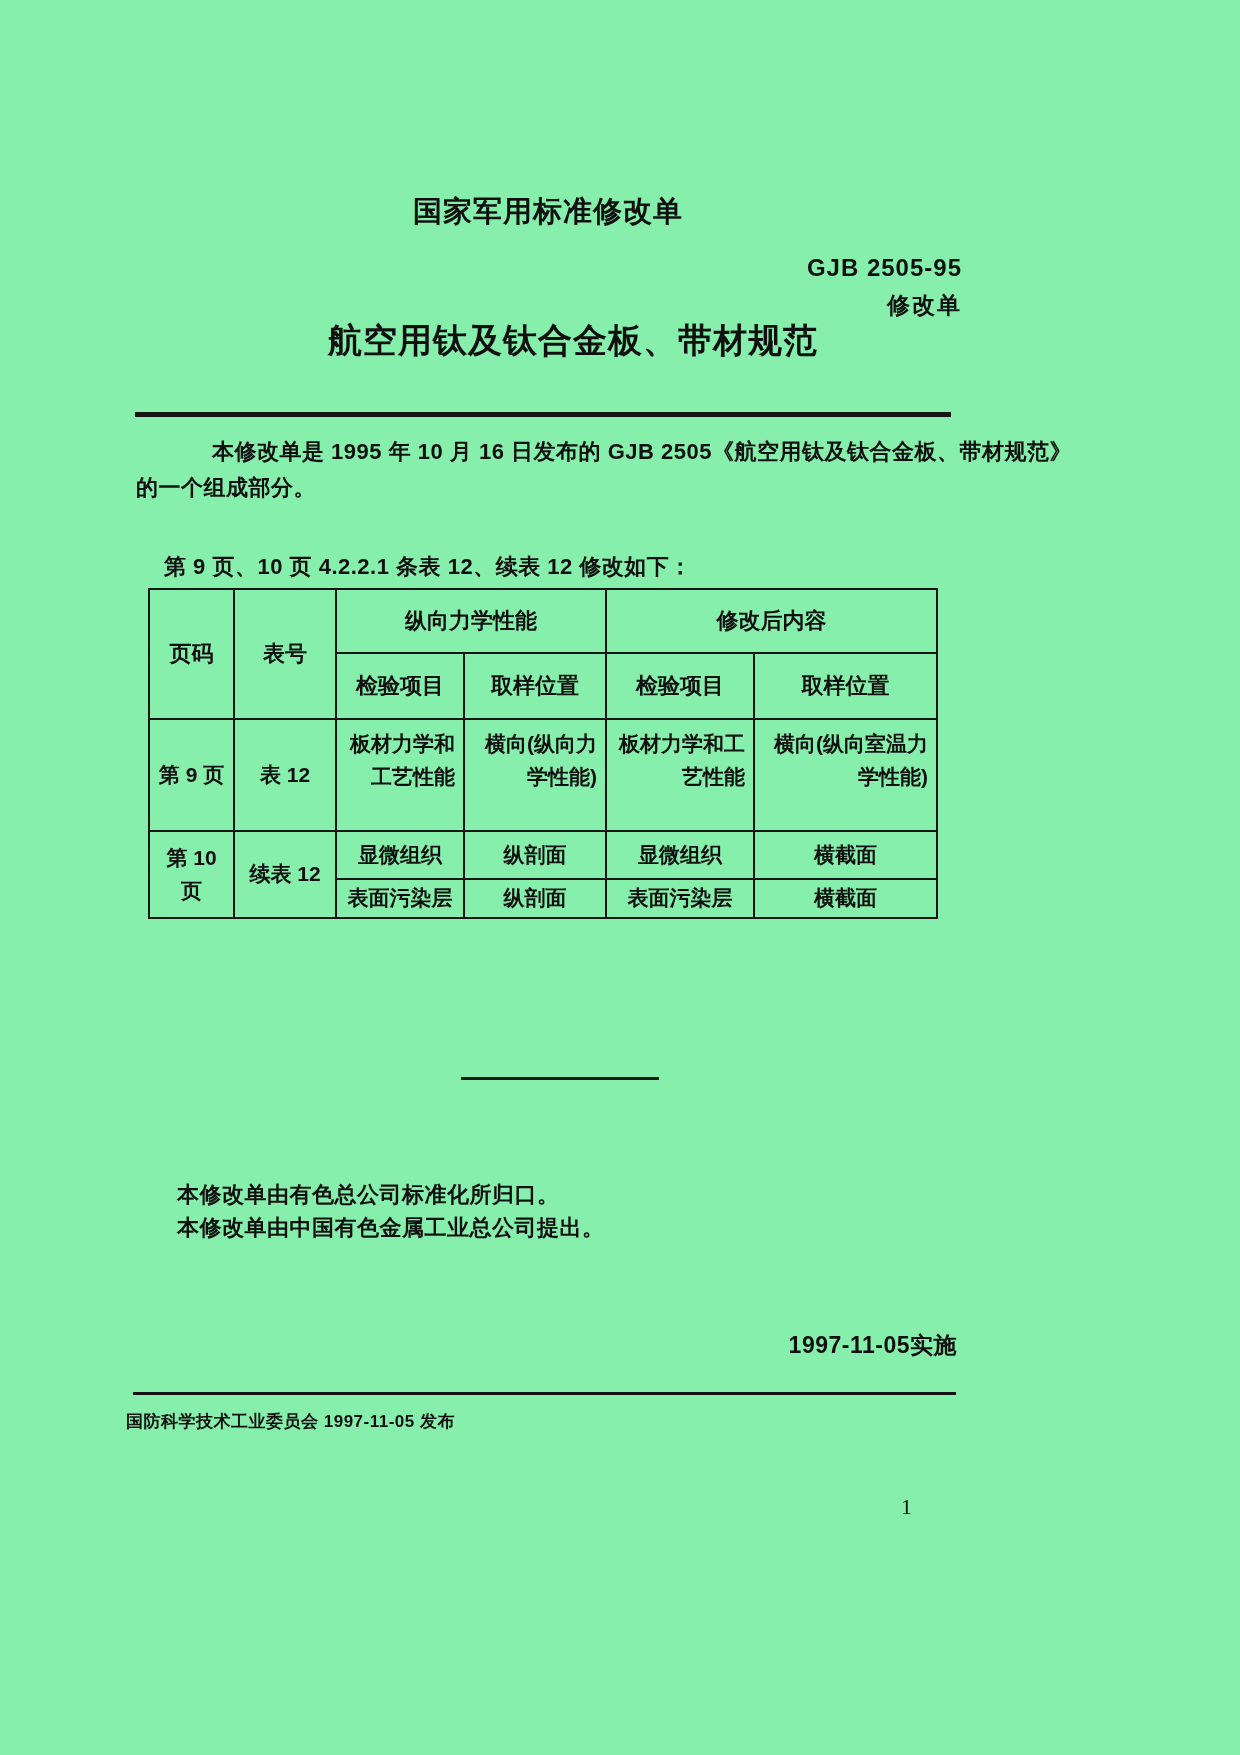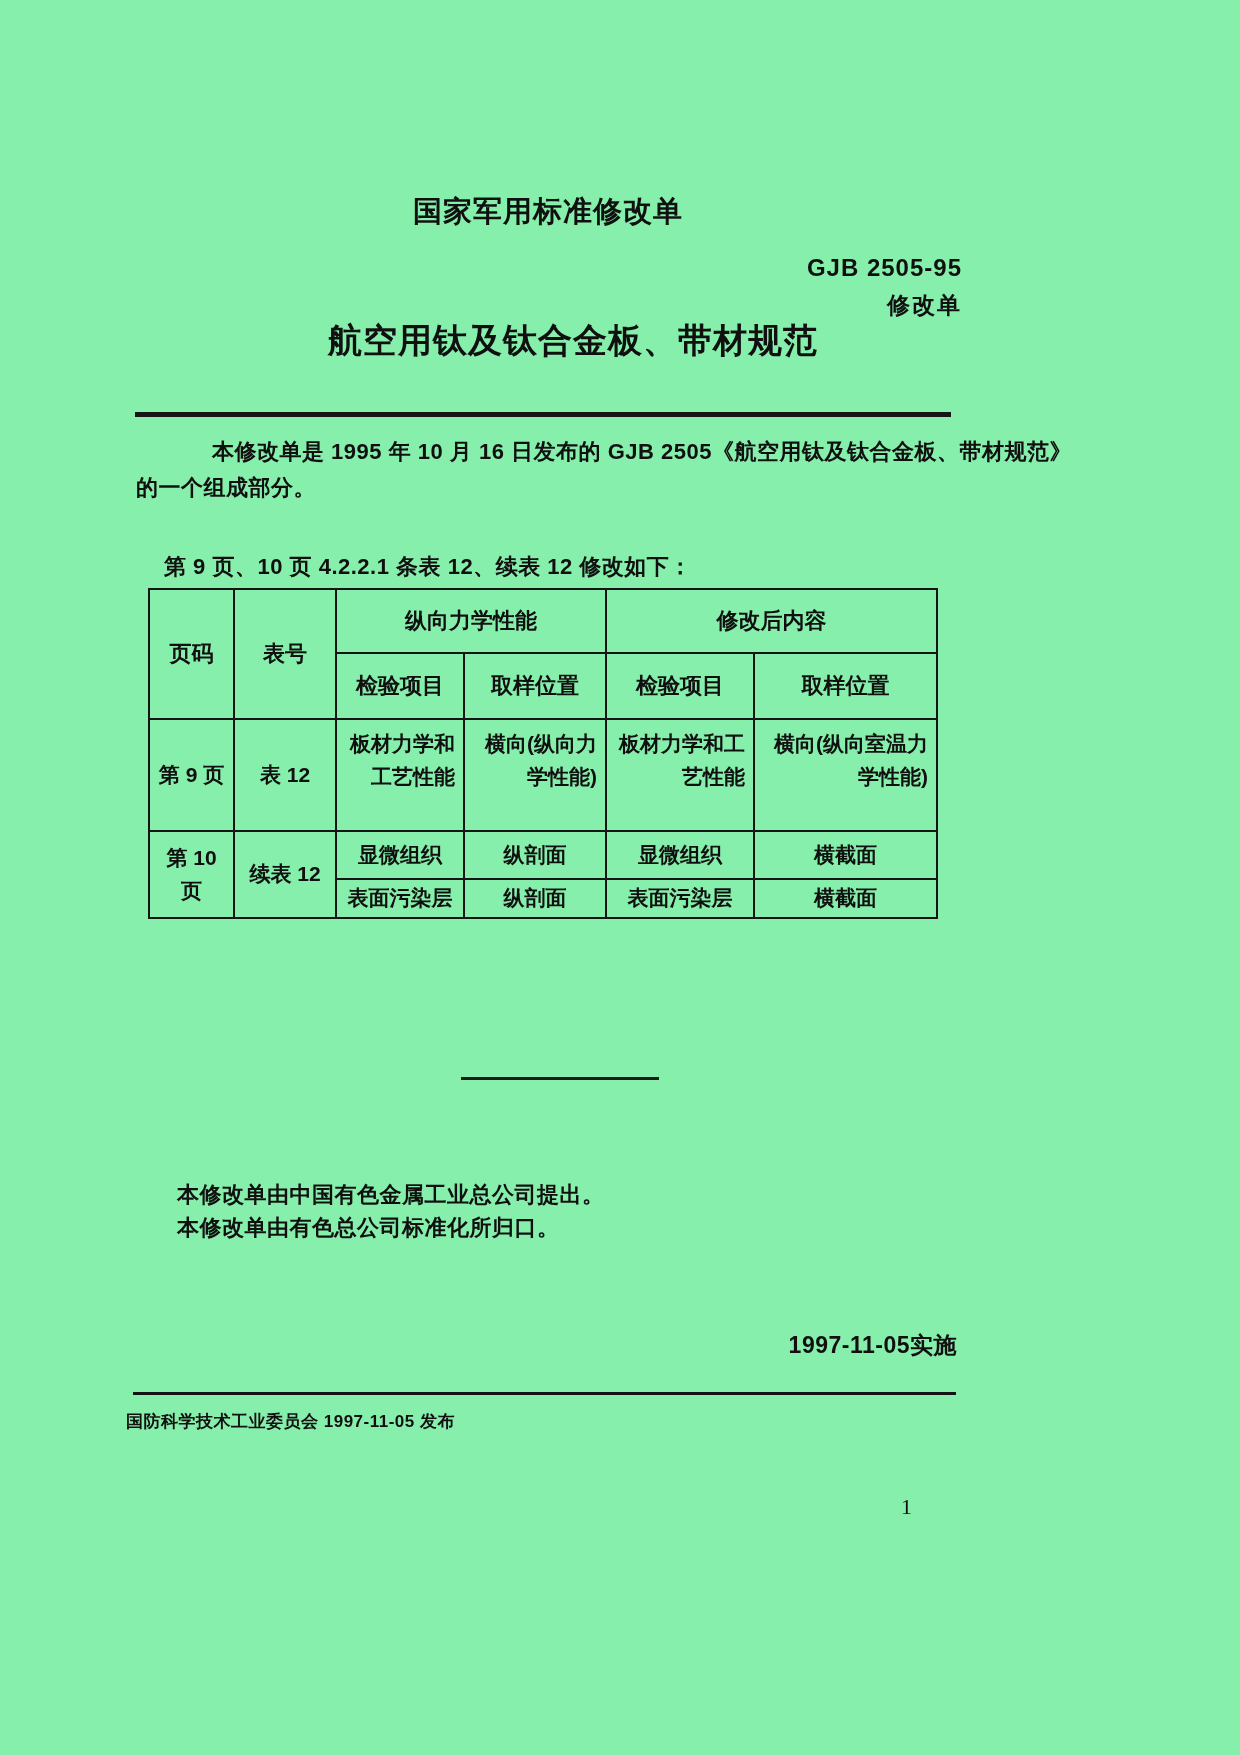--- a/index.html
+++ b/index.html
@@ -151,22 +151,22 @@
         <td>纵剖面</td>
         <td>表面污染层</td>
         <td>横截面</td>
       </tr>
     </tbody>
   </table>
 
   <div class="divider-short"></div>
 
   <div class="provenance">
+    <div class="prov-line">本修改单由有色总公司标准化所归口。</div>
     <div class="prov-line">本修改单由中国有色金属工业总公司提出。</div>
-    <div class="prov-line">本修改单由有色总公司标准化所归口。</div>
   </div>
 
   <div class="footer-rule"></div>
   <div class="footer-left">国防科学技术工业委员会 1997-11-05 发布</div>
   <div class="footer-right">1997-11-05实施</div>
   <div class="page-number">1</div>
 
 </div>
 
 </body></html>

